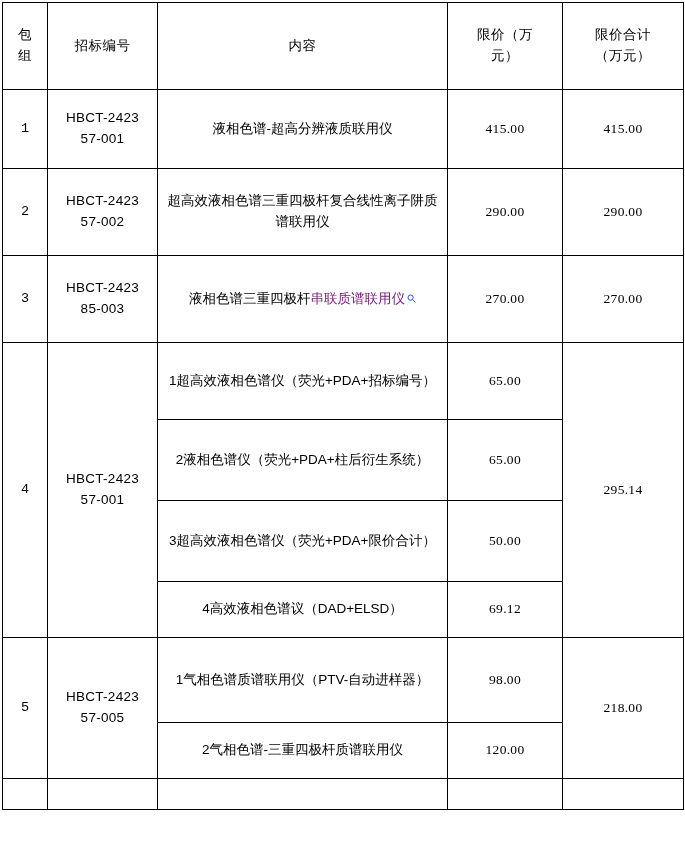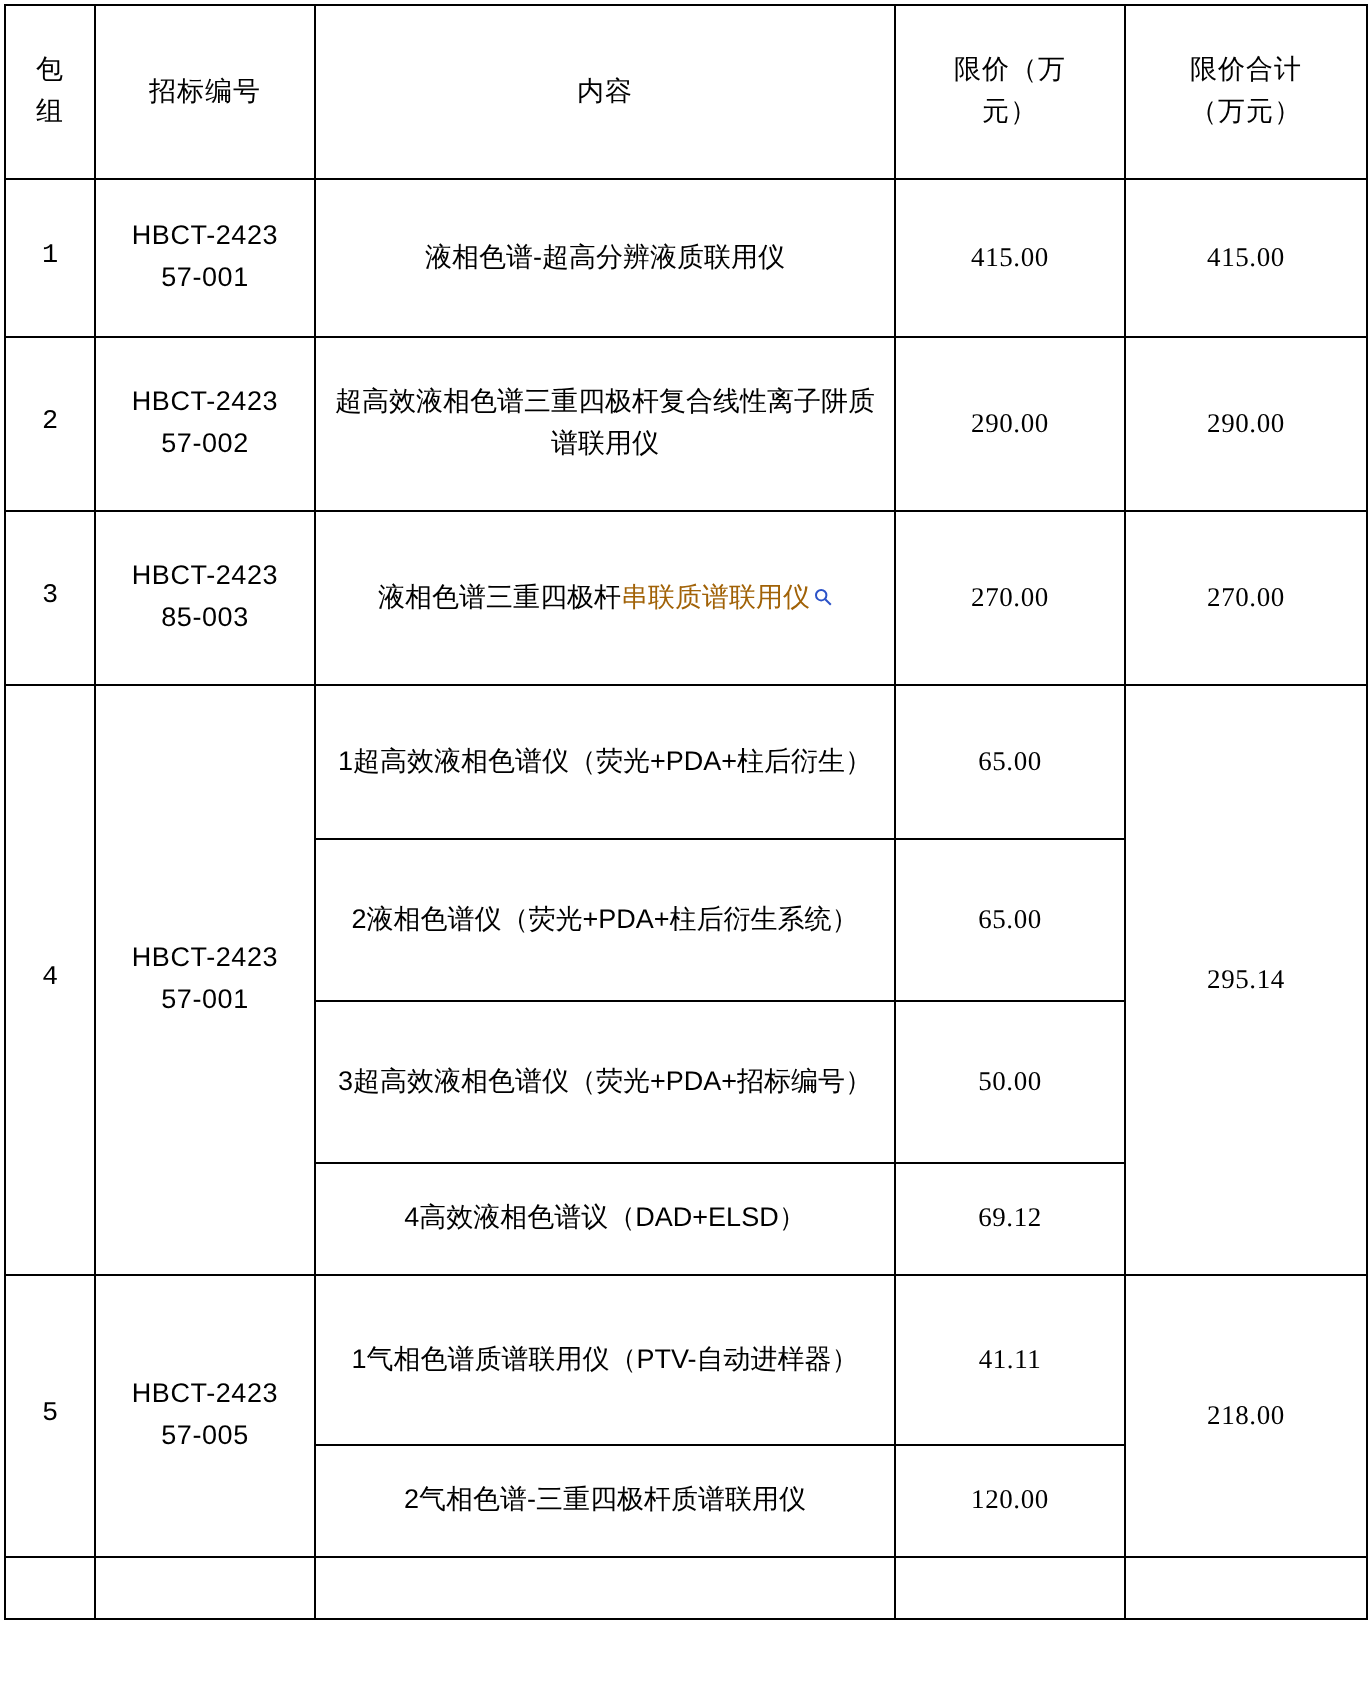--- a/index.html
+++ b/index.html
@@ -69,21 +69,21 @@
   .num-cell {
     font-family: Liberation Serif, serif;
     font-size: 13.5px;
     letter-spacing: 0.3px;
   }
   .group-cell {
     font-family: "Liberation Mono", monospace;
     font-size: 13.5px;
   }
   .hl {
-    color: #a16207;
+    color: #701a75;
   }
   .search-mark {
     display: inline-block;
     width: 9px;
     height: 9px;
     position: relative;
     margin-left: 2px;
     vertical-align: middle;
   }
   .search-mark svg { display: block; }
@@ -163,45 +163,45 @@
         <td class="num-cell">270.00</td>
         <td class="num-cell">270.00</td>
       </tr>
 
       <tr class="r4a">
         <td class="group-cell" rowspan="4">4</td>
         <td class="code-cell" rowspan="4">
           <div>HBCT-2423</div>
           <div>57-001</div>
         </td>
-        <td class="content-cell content-left">1超高效液相色谱仪（荧光+PDA+柱后衍生）</td>
+        <td class="content-cell content-left">1超高效液相色谱仪（荧光+PDA+招标编号）</td>
         <td class="num-cell">65.00</td>
         <td class="num-cell" rowspan="4">295.14</td>
       </tr>
       <tr class="r4b">
         <td class="content-cell content-left">2液相色谱仪（荧光+PDA+柱后衍生系统）</td>
         <td class="num-cell">65.00</td>
       </tr>
       <tr class="r4c">
-        <td class="content-cell content-left">3超高效液相色谱仪（荧光+PDA+招标编号）</td>
+        <td class="content-cell content-left">3超高效液相色谱仪（荧光+PDA+限价合计）</td>
         <td class="num-cell">50.00</td>
       </tr>
       <tr class="r4d">
         <td class="content-cell">4高效液相色谱议（DAD+ELSD）</td>
         <td class="num-cell">69.12</td>
       </tr>
 
       <tr class="r5a">
         <td class="group-cell" rowspan="2">5</td>
         <td class="code-cell" rowspan="2">
           <div>HBCT-2423</div>
           <div>57-005</div>
         </td>
         <td class="content-cell content-left">1气相色谱质谱联用仪（PTV-自动进样器）</td>
-        <td class="num-cell">41.11</td>
+        <td class="num-cell">98.00</td>
         <td class="num-cell" rowspan="2">218.00</td>
       </tr>
       <tr class="r5b">
         <td class="content-cell">2气相色谱-三重四极杆质谱联用仪</td>
         <td class="num-cell">120.00</td>
       </tr>
 
       <tr class="rlast">
         <td></td>
         <td></td>

